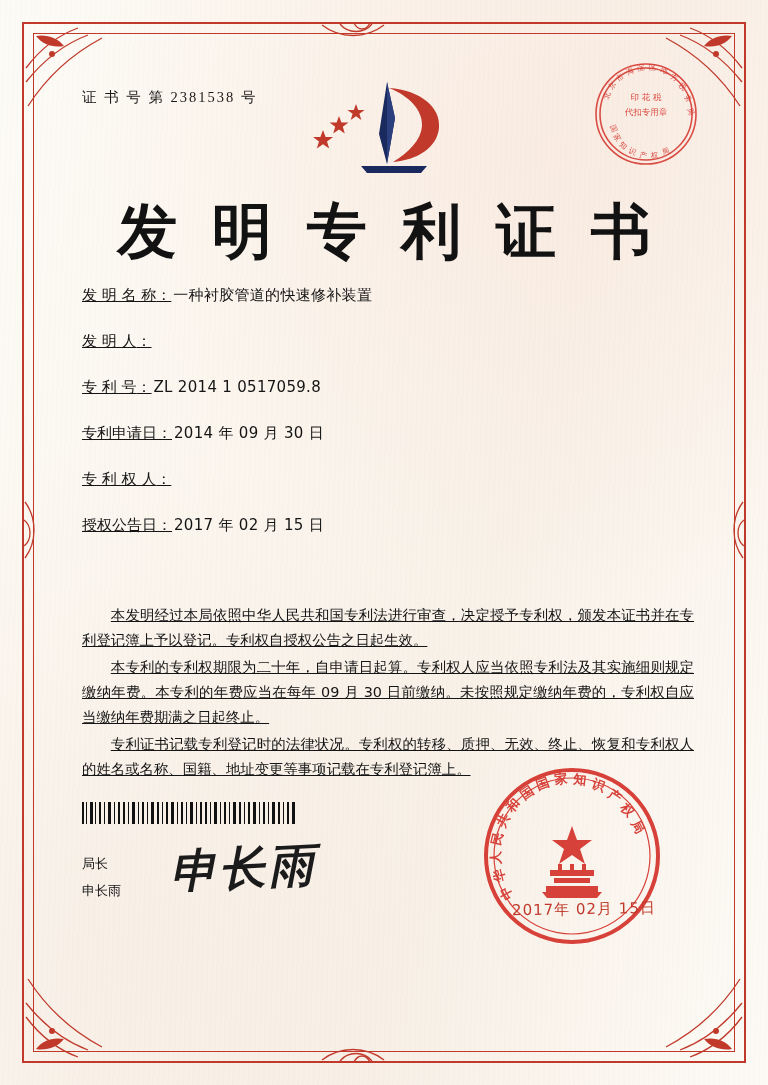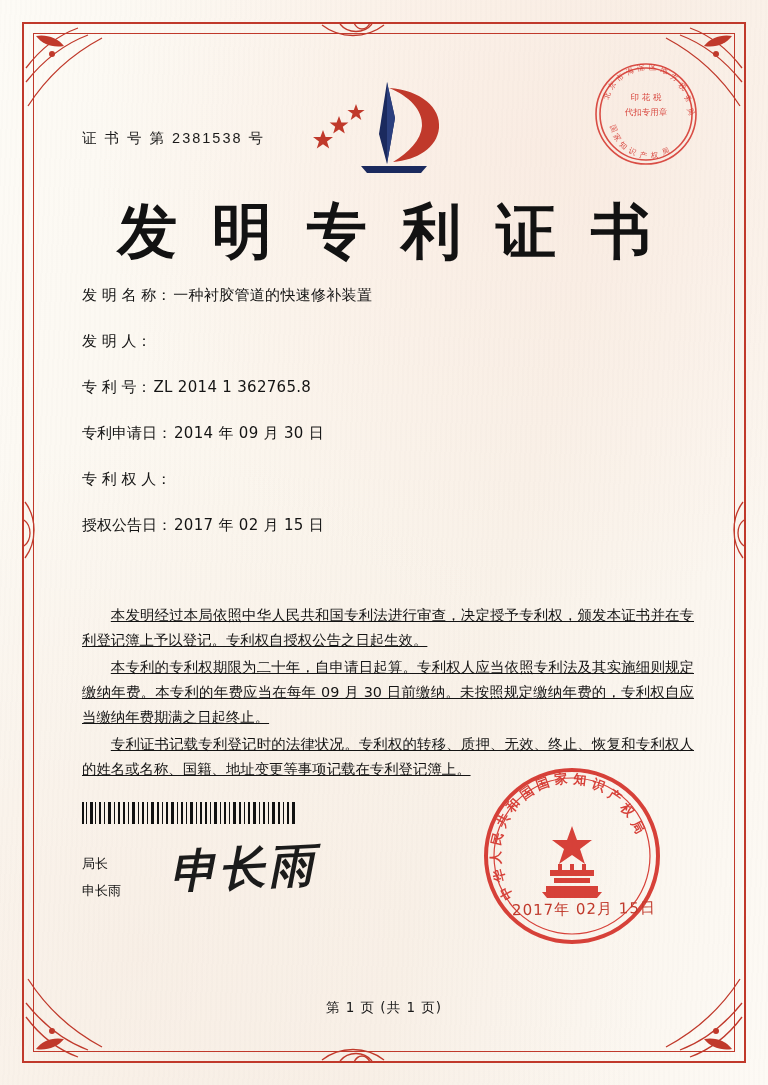--- a/index.html
+++ b/index.html
@@ -32,22 +32,21 @@
     position:absolute;left:33px;top:33px;right:33px;bottom:33px;
     border:1px solid #c0392b;
   }
   .border-deco{position:absolute;left:22px;top:22px;right:22px;bottom:22px;pointer-events:none;}
   .border-deco svg{width:100%;height:100%;display:block;}
   
   .content{position:absolute;left:60px;top:60px;right:60px;bottom:60px;}
   .cert-no{
     position:absolute;left:22px;top:28px;
     font-size:14.5px;color:#1a1a1a;letter-spacing:2px;
-    font-family:Liberation Sans, sans-serif;
-    margin-top:41px;
+    font-family:Liberation Serif, serif;
   }
   
   .logo{position:absolute;left:50%;top:18px;transform:translateX(-50%);width:150px;height:100px;}
   .logo svg{display:block;}
   
   .tax-stamp{
     position:absolute;right:8px;top:0px;width:108px;height:108px;
   }
   .tax-stamp svg{display:block;}
   
@@ -56,20 +55,21 @@
     font-family:Liberation Sans, sans-serif;
     font-weight:bold;font-size:60px;letter-spacing:9px;color:#121212;
     text-indent:9px;
   }
   
   .fields{position:absolute;left:22px;right:10px;top:226px;}
   .row{display:flex;align-items:baseline;margin-bottom:27px;font-size:15px;color:#141414;}
   .row .lab{
     white-space:pre;letter-spacing:0px;
     font-family:"DejaVu Sans","Liberation Sans",sans-serif;
+    text-decoration:underline;
   }
   .row .val{margin-left:2px;letter-spacing:.3px;}
   
   .paras{
     position:absolute;left:22px;right:14px;top:543px;
     font-size:14.4px;line-height:25px;color:#141414;text-align:justify;
   }
   .paras p{margin:0 0 2px 0;text-indent:2em;text-decoration:underline;}
   
   .barcode{
@@ -216,21 +216,21 @@
       <span class="lab">：</span>
       <span class="val">一种衬胶管道的快速修补装置</span>
     </div>
     <div class="row">
       <span class="lab">发 明 人</span>
       <span class="lab">：</span>
     </div>
     <div class="row">
       <span class="lab">专 利 号</span>
       <span class="lab">：</span>
-      <span class="val">ZL 2014 1 362765.8</span>
+      <span class="val">ZL 2014 1 0517059.8</span>
     </div>
     <div class="row">
       <span class="lab">专利申请日</span>
       <span class="lab">：</span>
       <span class="val">2014 年 09 月 30 日</span>
     </div>
     <div class="row">
       <span class="lab">专 利 权 人</span>
       <span class="lab">：</span>
     </div>
@@ -336,14 +336,13 @@
           <text transform="translate(109,21) rotate(20)">识</text>
           <text transform="translate(125,30) rotate(34)">产</text>
           <text transform="translate(138,42) rotate(48)">权</text>
           <text transform="translate(149,57) rotate(62)">局</text>
         </g>
       </g>
     </svg>
   </div>
   <div class="seal-date">2017年 02月 15日</div>
 
-  <div class="footer">第 1 页 (共 1 页)</div>
 </div>
 
 </body></html>

